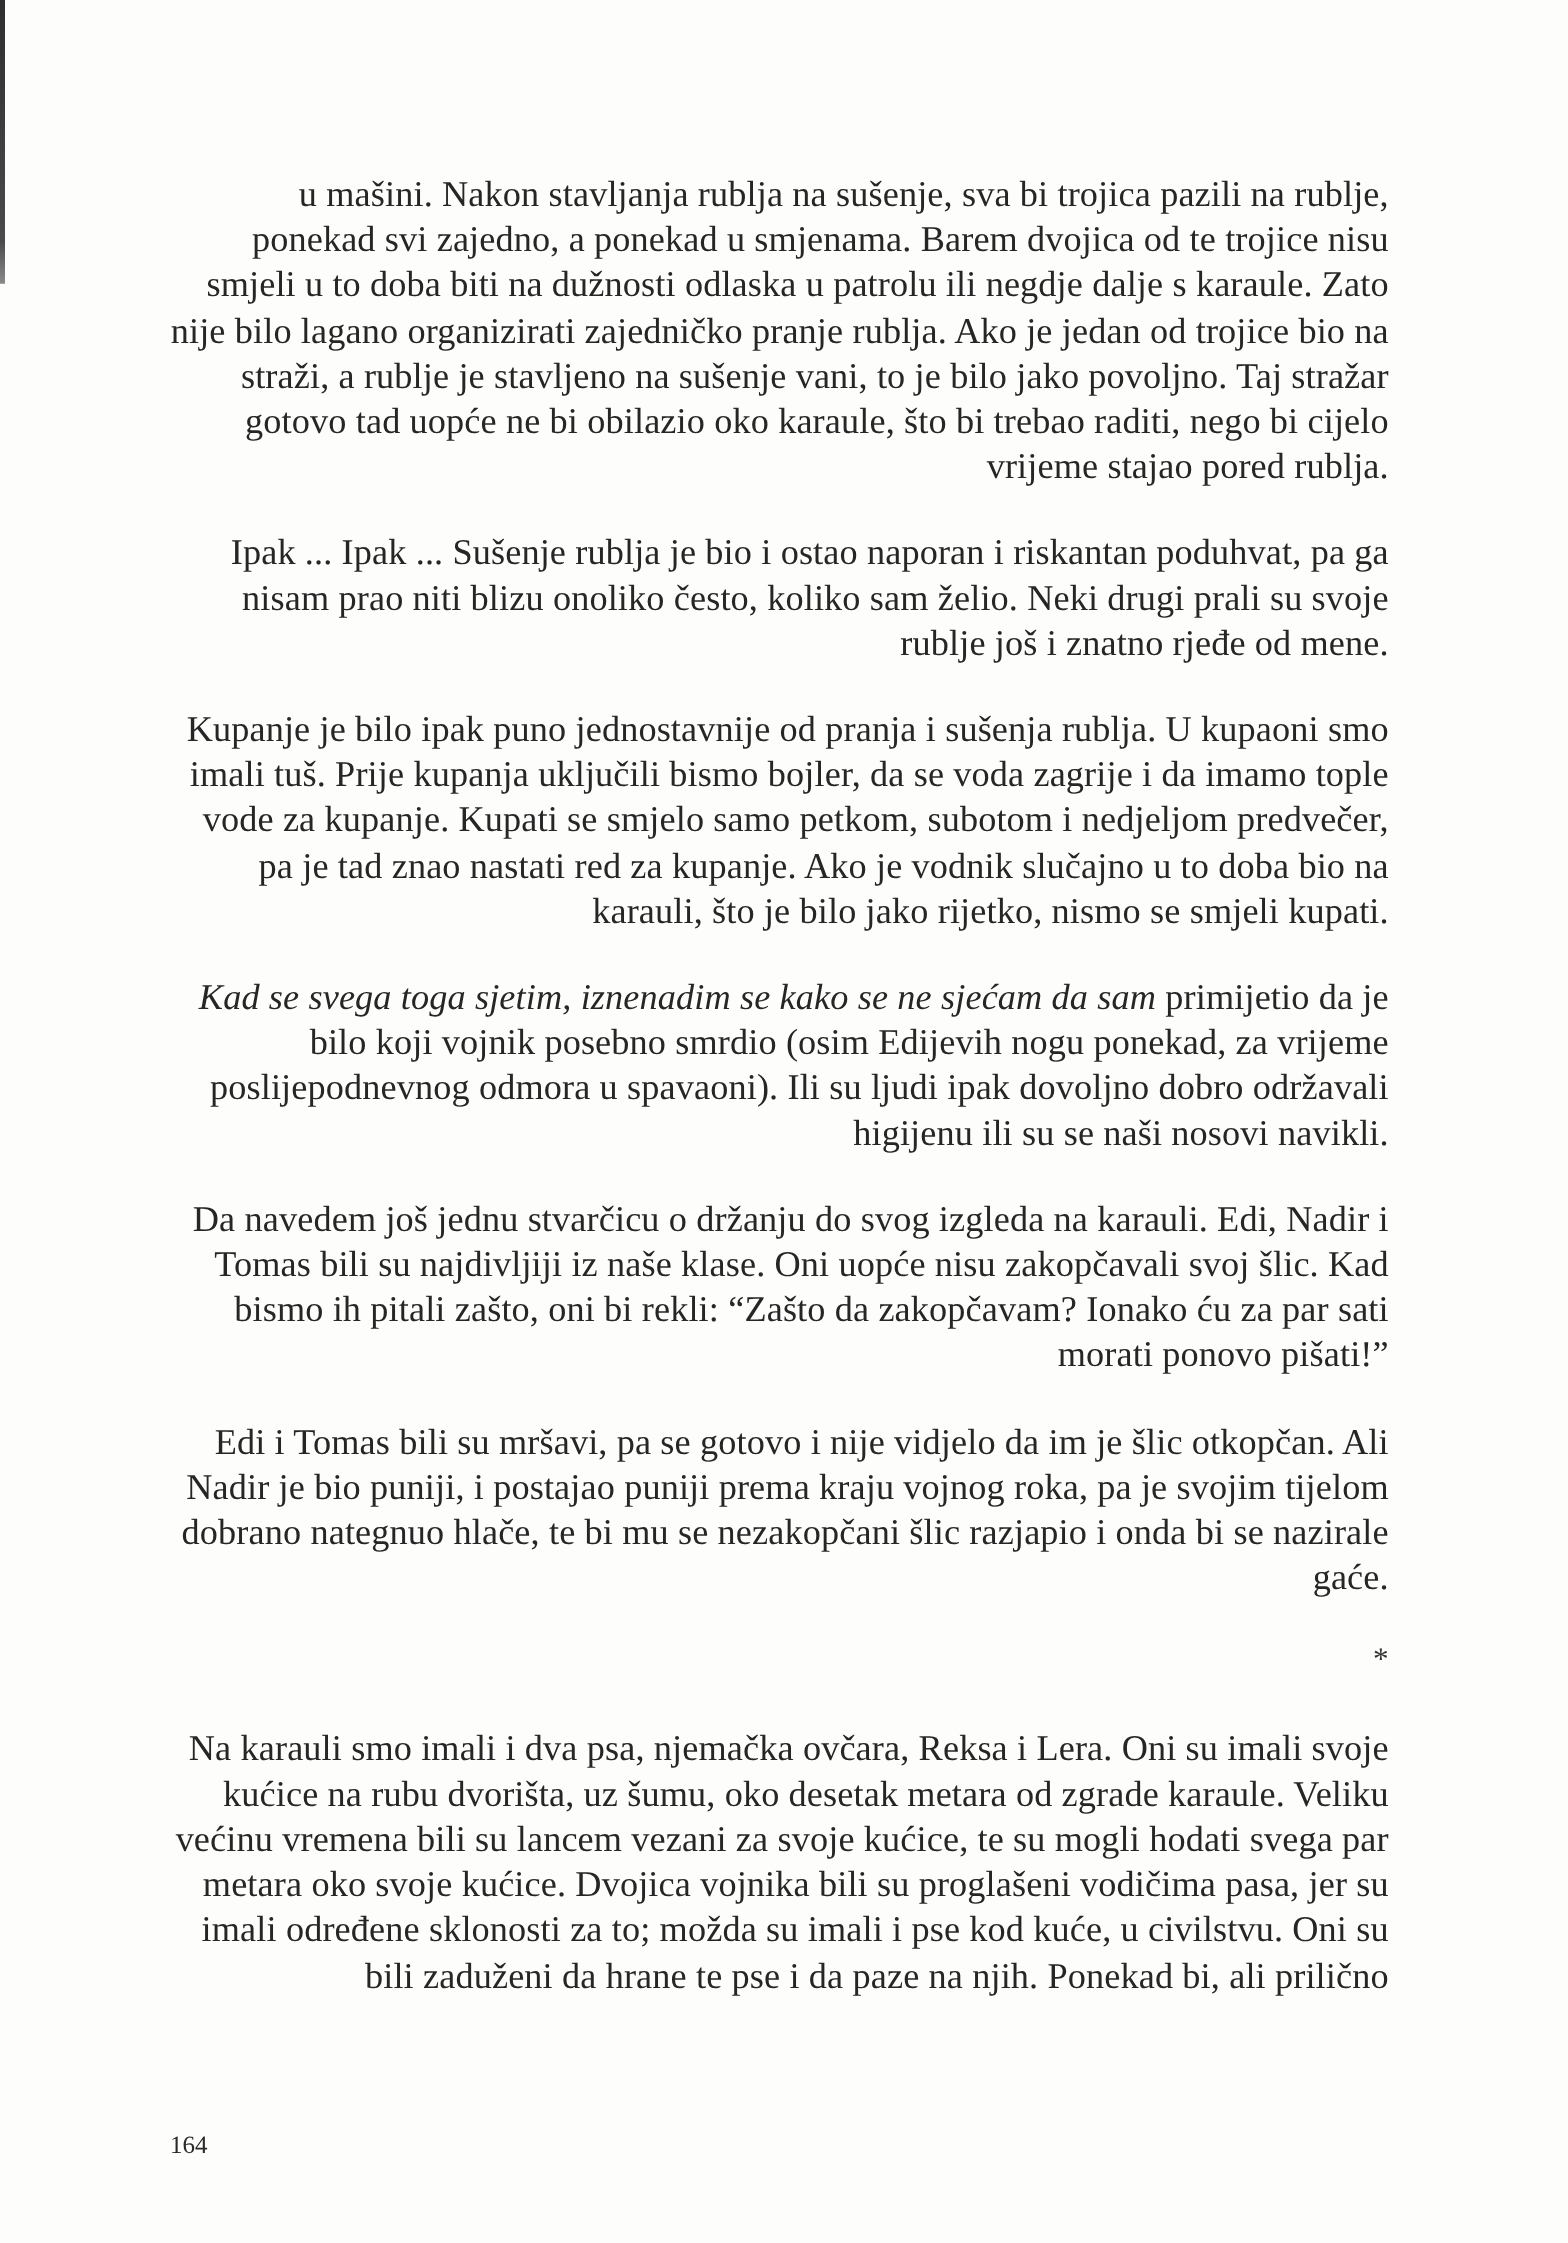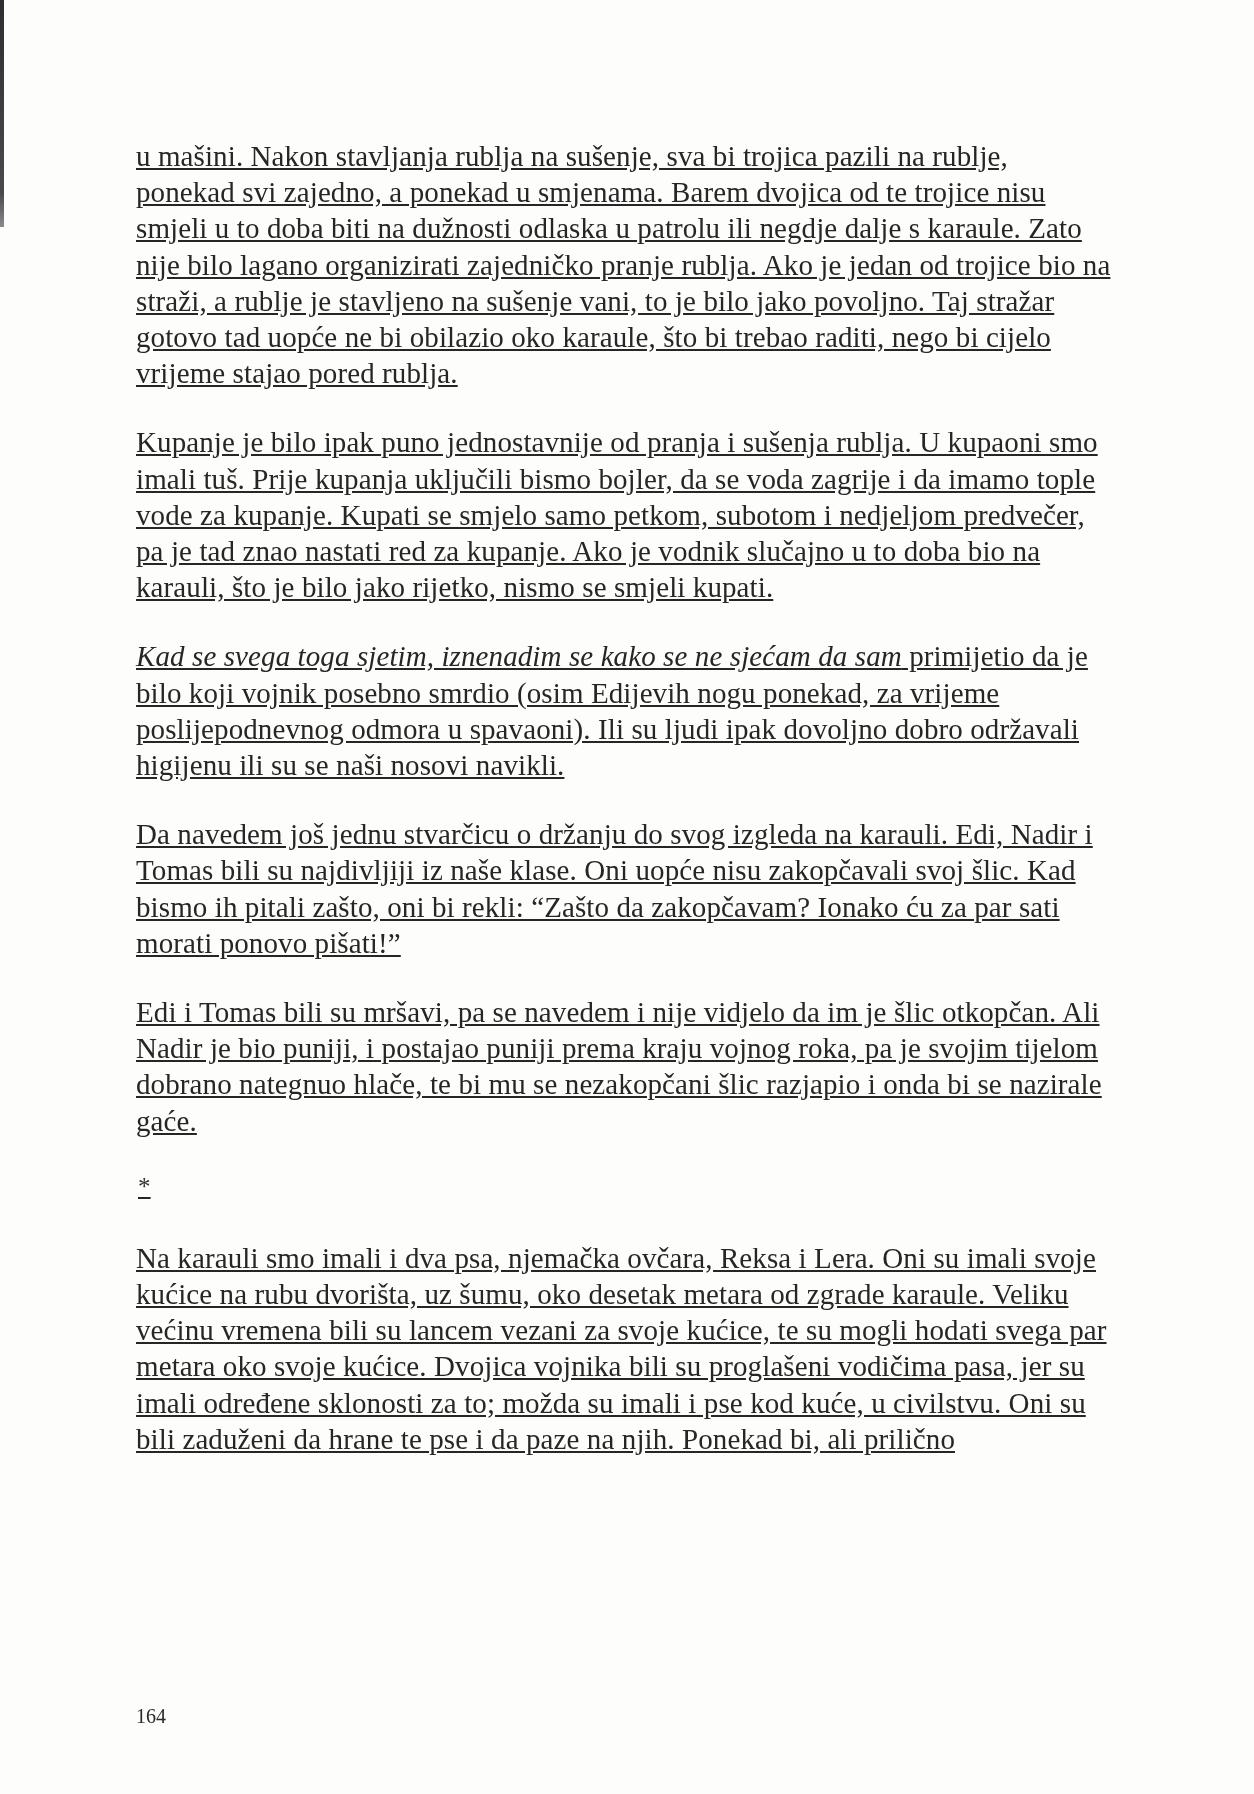--- a/index.html
+++ b/index.html
@@ -31,22 +31,21 @@
     background: linear-gradient(to bottom, #2e2e30 0%, #4a4a4c 85%, #8a8a8c 100%);
   }
   .text-block {
     position: absolute;
     left: 136px;
     top: 138px;
     width: 975px;
     font-size: 29px;
     line-height: 36.2px;
     letter-spacing: 0.1px;
-    text-align: left;
-    text-decoration: underline;
+    text-align: right;
   }
   .text-block p {
     margin: 0 0 33px 0;
     padding: 0;
   }
   .text-block p:last-child {
     margin-bottom: 0;
   }
   em.lead-italic {
     font-style: italic;
@@ -70,28 +69,29 @@
 <body>
 
 <div class="page">
 
   <div class="scan-artifact"></div>
 
   <div class="text-block">
 
     <p>u mašini. Nakon stavljanja rublja na sušenje, sva bi trojica pazili na rublje, ponekad svi zajedno, a ponekad u smjenama. Barem dvojica od te trojice nisu smjeli u to doba biti na dužnosti odlaska u patrolu ili negdje dalje s karaule. Zato nije bilo lagano organizirati zajedničko pranje rublja. Ako je jedan od trojice bio na straži, a rublje je stavljeno na sušenje vani, to je bilo jako povoljno. Taj stražar gotovo tad uopće ne bi obilazio oko karaule, što bi trebao raditi, nego bi cijelo vrijeme stajao pored rublja.</p>
 
+    <p>Ipak ... Ipak ... Sušenje rublja je bio i ostao naporan i riskantan poduhvat, pa ga nisam prao niti blizu onoliko često, koliko sam želio. Neki drugi prali su svoje rublje još i znatno rjeđe od mene.</p>
 
     <p>Kupanje je bilo ipak puno jednostavnije od pranja i sušenja rublja. U kupaoni smo imali tuš. Prije kupanja uključili bismo bojler, da se voda zagrije i da imamo tople vode za kupanje. Kupati se smjelo samo petkom, subotom i nedjeljom predvečer, pa je tad znao nastati red za kupanje. Ako je vodnik slučajno u to doba bio na karauli, što je bilo jako rijetko, nismo se smjeli kupati.</p>
 
     <p><em class="lead-italic">Kad se svega toga sjetim, iznenadim se kako se ne sjećam da sam</em><span> primijetio da je bilo koji vojnik posebno smrdio (osim Edijevih nogu ponekad, za vrijeme poslijepodnevnog odmora u spavaoni). Ili su ljudi ipak dovoljno dobro održavali higijenu ili su se naši nosovi navikli.</span></p>
 
     <p>Da navedem još jednu stvarčicu o držanju do svog izgleda na karauli. Edi, Nadir i Tomas bili su najdivljiji iz naše klase. Oni uopće nisu zakopčavali svoj šlic. Kad bismo ih pitali zašto, oni bi rekli: “Zašto da zakopčavam? Ionako ću za par sati morati ponovo pišati!”</p>
 
-    <p>Edi i Tomas bili su mršavi, pa se navedem i nije vidjelo da im je šlic otkopčan. Ali Nadir je bio puniji, i postajao puniji prema kraju vojnog roka, pa je svojim tijelom dobrano nategnuo hlače, te bi mu se nezakopčani šlic razjapio i onda bi se nazirale gaće.</p>
+    <p>Edi i Tomas bili su mršavi, pa se gotovo i nije vidjelo da im je šlic otkopčan. Ali Nadir je bio puniji, i postajao puniji prema kraju vojnog roka, pa je svojim tijelom dobrano nategnuo hlače, te bi mu se nezakopčani šlic razjapio i onda bi se nazirale gaće.</p>
 
     <div class="separator">*</div>
 
     <p>Na karauli smo imali i dva psa, njemačka ovčara, Reksa i Lera. Oni su imali svoje kućice na rubu dvorišta, uz šumu, oko desetak metara od zgrade karaule. Veliku većinu vremena bili su lancem vezani za svoje kućice, te su mogli hodati svega par metara oko svoje kućice. Dvojica vojnika bili su proglašeni vodičima pasa, jer su imali određene sklonosti za to; možda su imali i pse kod kuće, u civilstvu. Oni su bili zaduženi da hrane te pse i da paze na njih. Ponekad bi, ali prilično</p>
 
   </div>
 
   <div class="page-number">164</div>
 
 </div>

